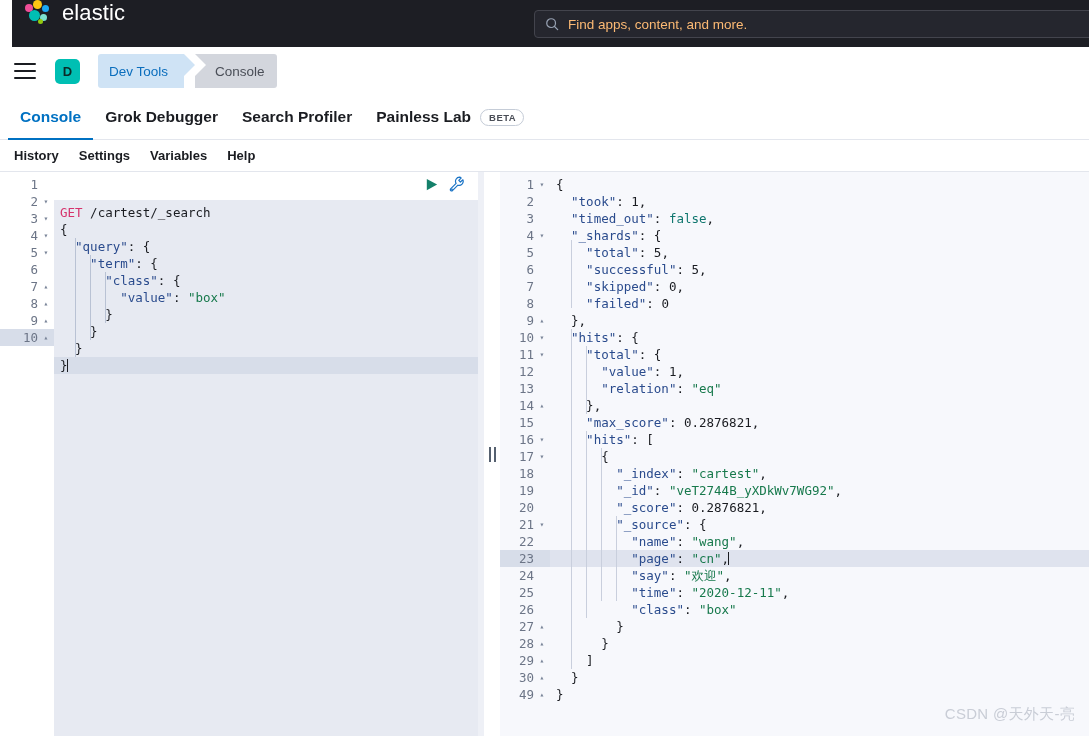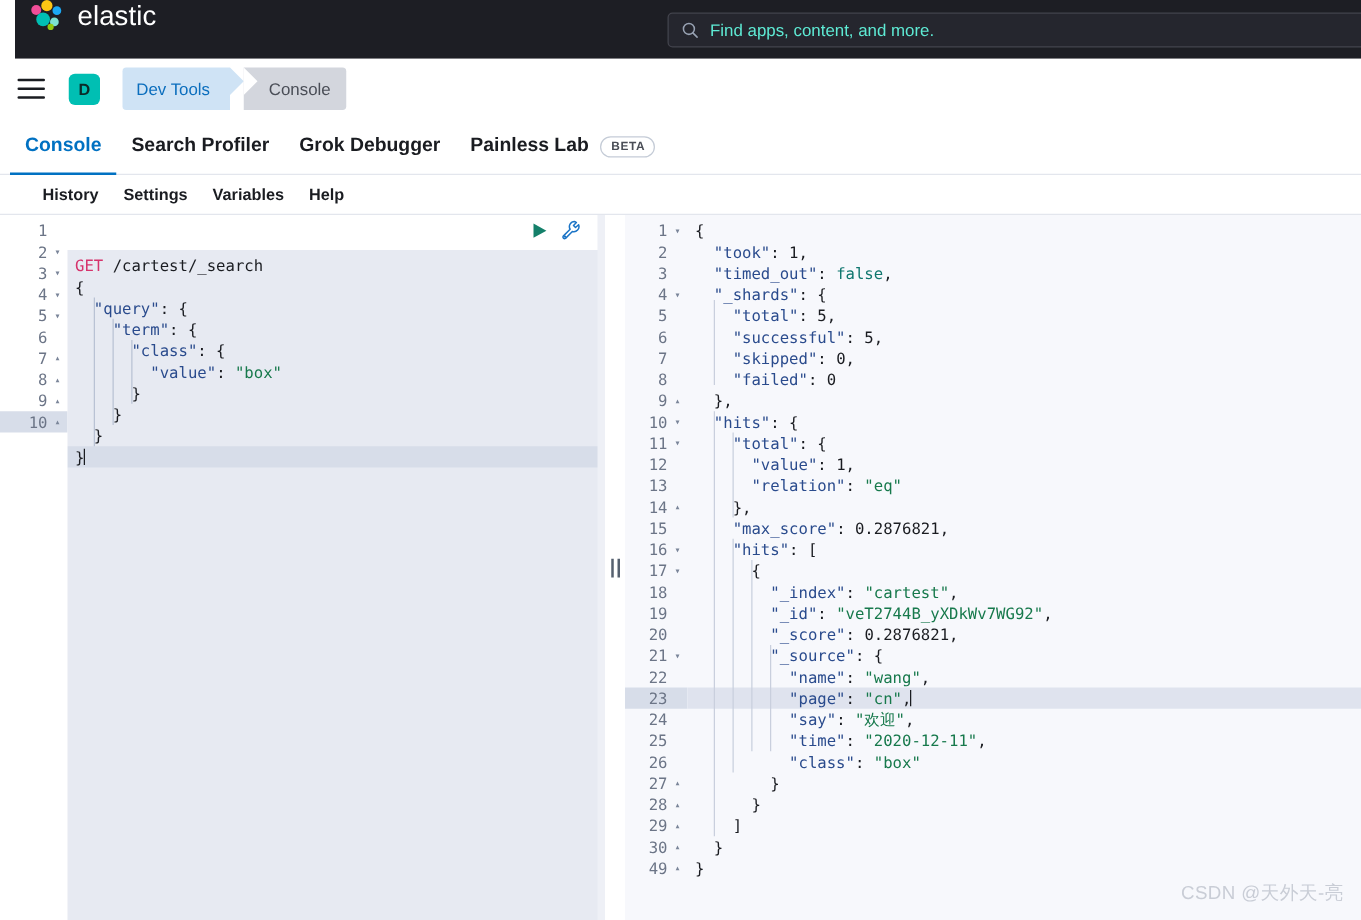--- a/index.html
+++ b/index.html
@@ -34,21 +34,21 @@
   #global-search {
     position: absolute; left: 522px; top: 10px;
     width: 590px; height: 28px;
     background: #25262e;
     border: 1px solid #43444d;
     border-radius: 4px;
     display: flex; align-items: center;
   }
   #global-search .s-ic { margin: 0 9px 0 10px; display:flex; }
   #search-placeholder {
-    color: #5eead4; font-size: 13.5px;
+    color: #fdba74; font-size: 13.5px;
   }
 
   
   #crumb-bar {
     position: absolute; top: 47px; left: 0;
     width: 1089px; height: 48px;
     background: #ffffff;
     display: flex; align-items: center;
   }
   #hamburger {
@@ -113,21 +113,21 @@
     font-size: 9.5px; font-weight: 700; letter-spacing: .5px;
     color:#4a4e57; padding: 2px 7px 2px 8px;
     background:#ffffff;
   }
 
   
   #sub-bar {
     position: absolute; top: 140px; left: 0;
     width: 1089px; height: 32px;
     background:#ffffff; border-bottom: 1px solid #e3e6ed;
-    display:flex; align-items:center; padding-left: 24px;
+    display:flex; align-items:center; padding-left: 4px;
   }
   .sub-item {
     font-size: 13px; font-weight: 700; color:#1a1c21;
     padding: 0 10px; cursor:pointer;
   }
 
   
   #console-body {
     position: absolute; top: 172px; left: 0;
     width: 1089px; height: 564px;
@@ -283,24 +283,24 @@
     <div class="crumb crumb-a">Dev Tools</div>
     <div class="crumb crumb-b">Console</div>
   </div>
 </div>
 
 <div id="tab-bar">
   <div class="app-tab active">
     <span>Console</span>
   </div>
   <div class="app-tab">
+    <span>Grok Debugger</span>
+  </div>
+  <div class="app-tab">
     <span>Search Profiler</span>
-  </div>
-  <div class="app-tab">
-    <span>Grok Debugger</span>
   </div>
   <div class="app-tab">
     <span>Painless Lab</span>
     <span id="beta-badge">BETA</span>
   </div>
 </div>
 
 <div id="sub-bar">
   <div class="sub-item">History</div>
   <div class="sub-item">Settings</div>

